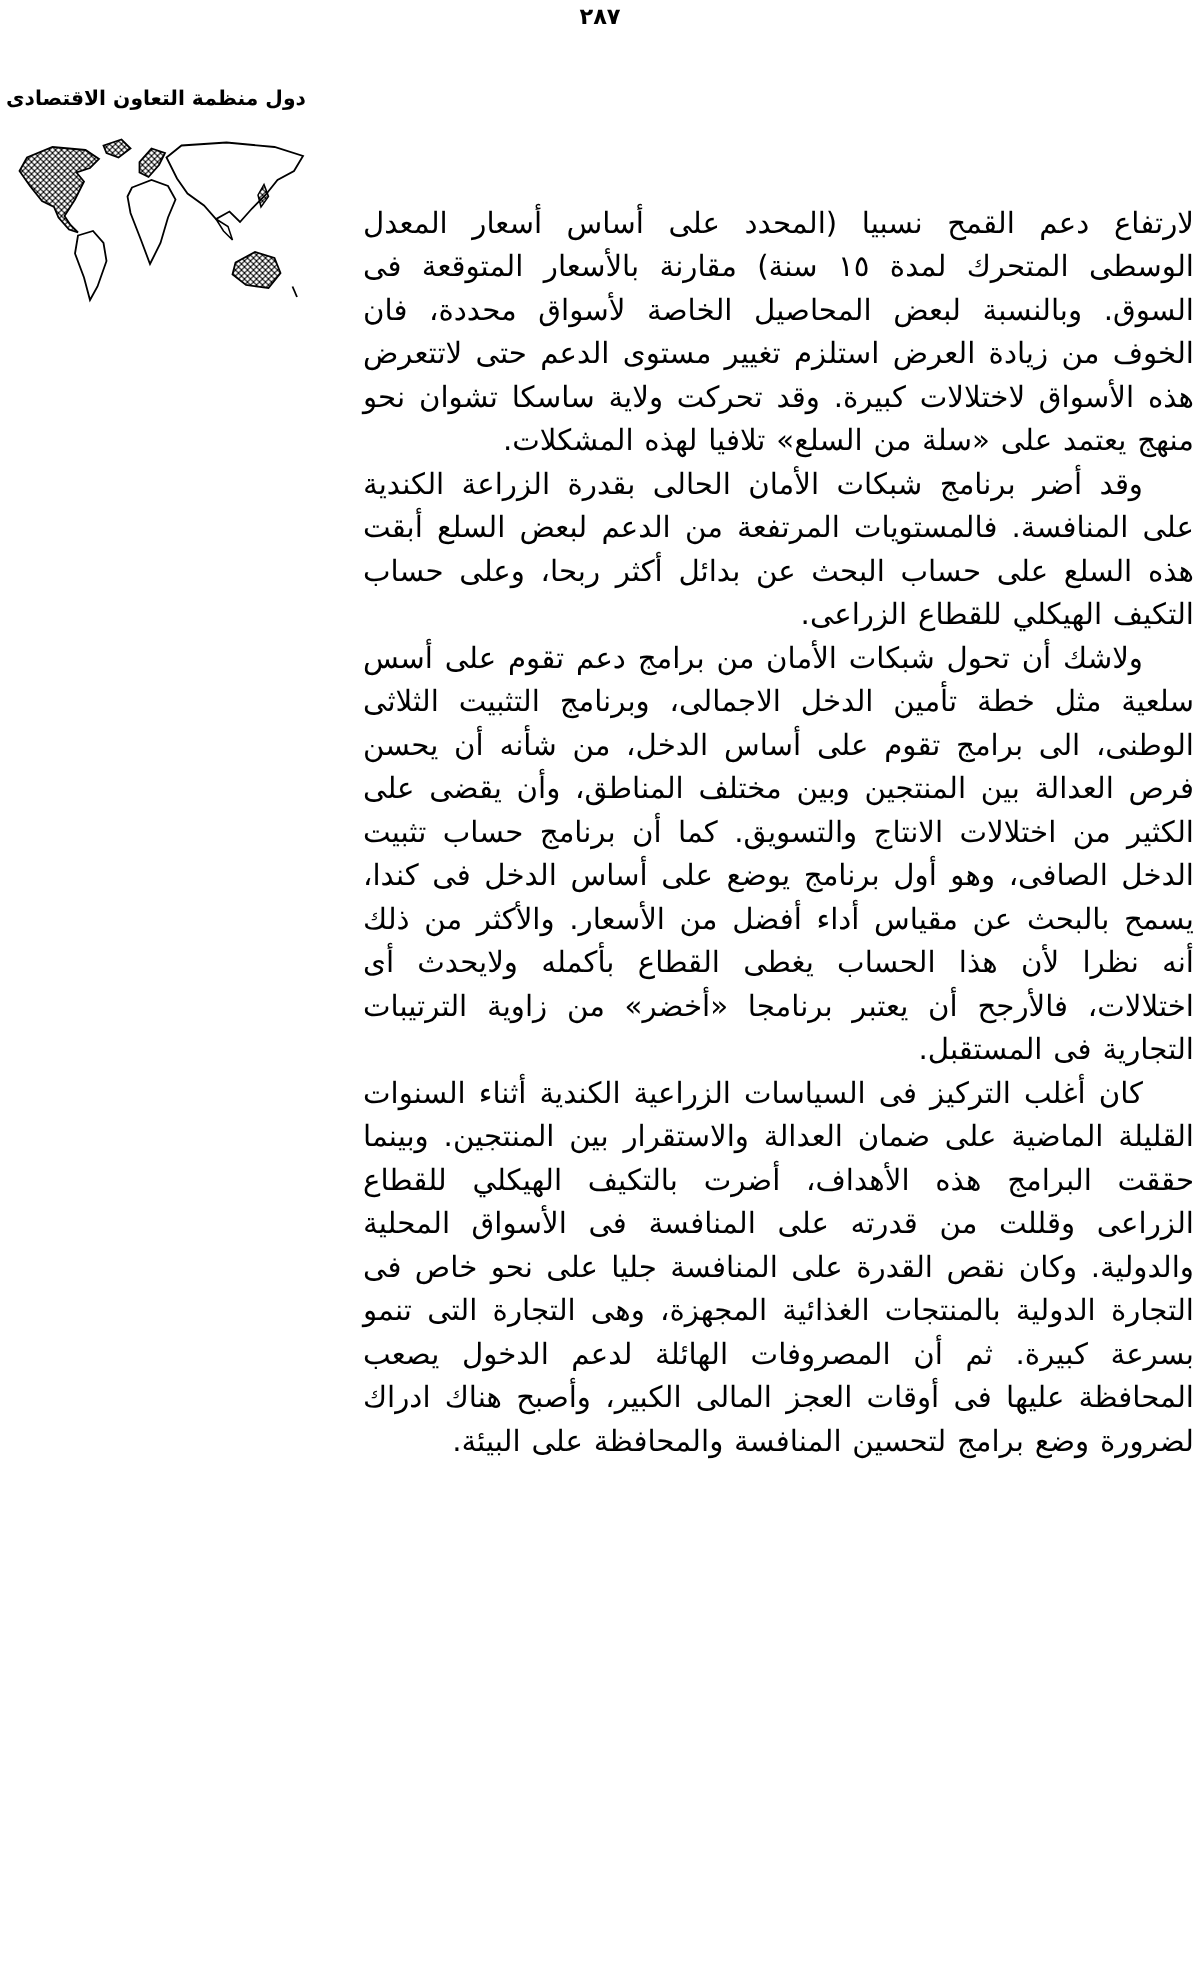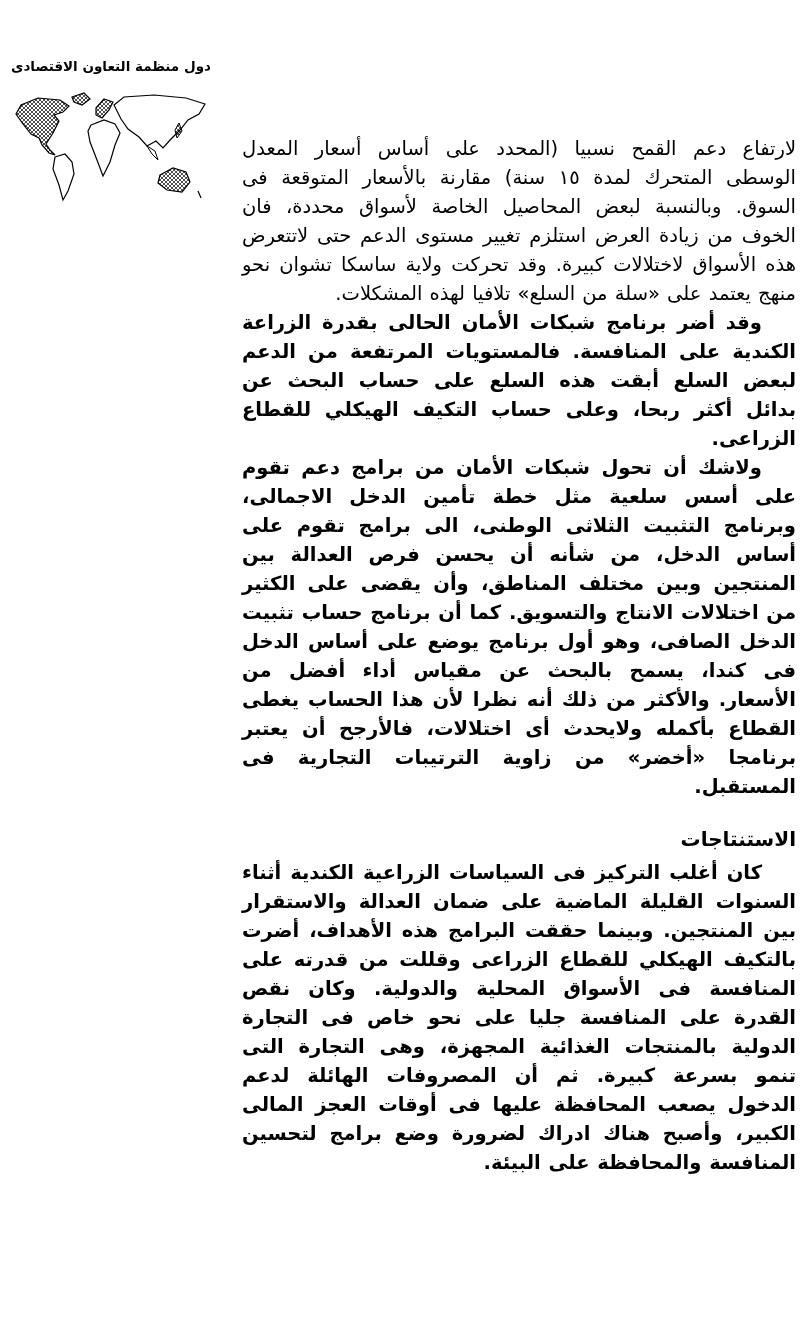--- a/index.html
+++ b/index.html
@@ -24,21 +24,21 @@
     text-align: center;
     font-size: 15px;
     font-weight: bold;
     letter-spacing: 2px;
   }
   .sidebar {
     position: absolute;
     left: 4px;
     top: 48px;
     width: 214px;
-    text-align: center;
+    text-align: left;
     direction: rtl;
   }
   .sidebar-caption {
     font-weight: bold;
     font-size: 13.5px;
     line-height: 36px;
   }
   .map-figure {
     margin-top: 4px;
     width: 208px;
@@ -53,34 +53,34 @@
     text-align: justify;
     font-size: 19.5px;
     line-height: 29px;
   }
   .para {
     margin: 0;
     word-spacing: 1px;
   }
   .para.indent {
     text-indent: 34px;
-    font-weight: bold;
   }
   .section-heading {
     font-size: 20px;
     font-weight: bold;
     margin: 24px 0 4px 0;
     text-align: right;
   }
 </style>
 </head>
 <body>
 
 <div class="page">
 
+  <div class="page-number">٢٨٧</div>
 
   <div class="sidebar">
     <div class="sidebar-caption">دول منظمة التعاون الاقتصادى</div>
 
     <svg class="map-figure" viewBox="0 0 206 118" xmlns="http://www.w3.org/2000/svg">
       <defs>
         <pattern id="hatch" width="4" height="4" patternUnits="userSpaceOnUse">
           <path d="M0,0 L4,4 M0,4 L4,0" stroke="#000" stroke-width="0.7"></path>
         </pattern>
       </defs>
@@ -104,17 +104,16 @@
       <path d="M152,87 L165,80 L178,84 L182,94 L174,104 L159,102 L150,95 Z" fill="url(#hatch)" stroke="#000" stroke-width="1.2"></path>
 
       <path d="M190,103 L193,110" fill="none" stroke="#000" stroke-width="1.2"></path>
     </svg>
   </div>
 
   <div class="main-column">
     <p class="para">لارتفاع دعم القمح نسبيا (المحدد على أساس أسعار المعدل الوسطى المتحرك لمدة ١٥ سنة) مقارنة بالأسعار المتوقعة فى السوق. وبالنسبة لبعض المحاصيل الخاصة لأسواق محددة، فان الخوف من زيادة العرض استلزم تغيير مستوى الدعم حتى لاتتعرض هذه الأسواق لاختلالات كبيرة. وقد تحركت ولاية ساسكا تشوان نحو منهج يعتمد على «سلة من السلع» تلافيا لهذه المشكلات.</p>
     <p class="para indent">وقد أضر برنامج شبكات الأمان الحالى بقدرة الزراعة الكندية على المنافسة. فالمستويات المرتفعة من الدعم لبعض السلع أبقت هذه السلع على حساب البحث عن بدائل أكثر ربحا، وعلى حساب التكيف الهيكلي للقطاع الزراعى.</p>
     <p class="para indent">ولاشك أن تحول شبكات الأمان من برامج دعم تقوم على أسس سلعية مثل خطة تأمين الدخل الاجمالى، وبرنامج التثبيت الثلاثى الوطنى، الى برامج تقوم على أساس الدخل، من شأنه أن يحسن فرص العدالة بين المنتجين وبين مختلف المناطق، وأن يقضى على الكثير من اختلالات الانتاج والتسويق. كما أن برنامج حساب تثبيت الدخل الصافى، وهو أول برنامج يوضع على أساس الدخل فى كندا، يسمح بالبحث عن مقياس أداء أفضل من الأسعار. والأكثر من ذلك أنه نظرا لأن هذا الحساب يغطى القطاع بأكمله ولايحدث أى اختلالات، فالأرجح أن يعتبر برنامجا «أخضر» من زاوية الترتيبات التجارية فى المستقبل.</p>
-    <h2 class="section-heading">الاستنتاجات</h2>
     <p class="para indent">كان أغلب التركيز فى السياسات الزراعية الكندية أثناء السنوات القليلة الماضية على ضمان العدالة والاستقرار بين المنتجين. وبينما حققت البرامج هذه الأهداف، أضرت بالتكيف الهيكلي للقطاع الزراعى وقللت من قدرته على المنافسة فى الأسواق المحلية والدولية. وكان نقص القدرة على المنافسة جليا على نحو خاص فى التجارة الدولية بالمنتجات الغذائية المجهزة، وهى التجارة التى تنمو بسرعة كبيرة. ثم أن المصروفات الهائلة لدعم الدخول يصعب المحافظة عليها فى أوقات العجز المالى الكبير، وأصبح هناك ادراك لضرورة وضع برامج لتحسين المنافسة والمحافظة على البيئة.</p>
   </div>
 
 </div>
 
 </body></html>

